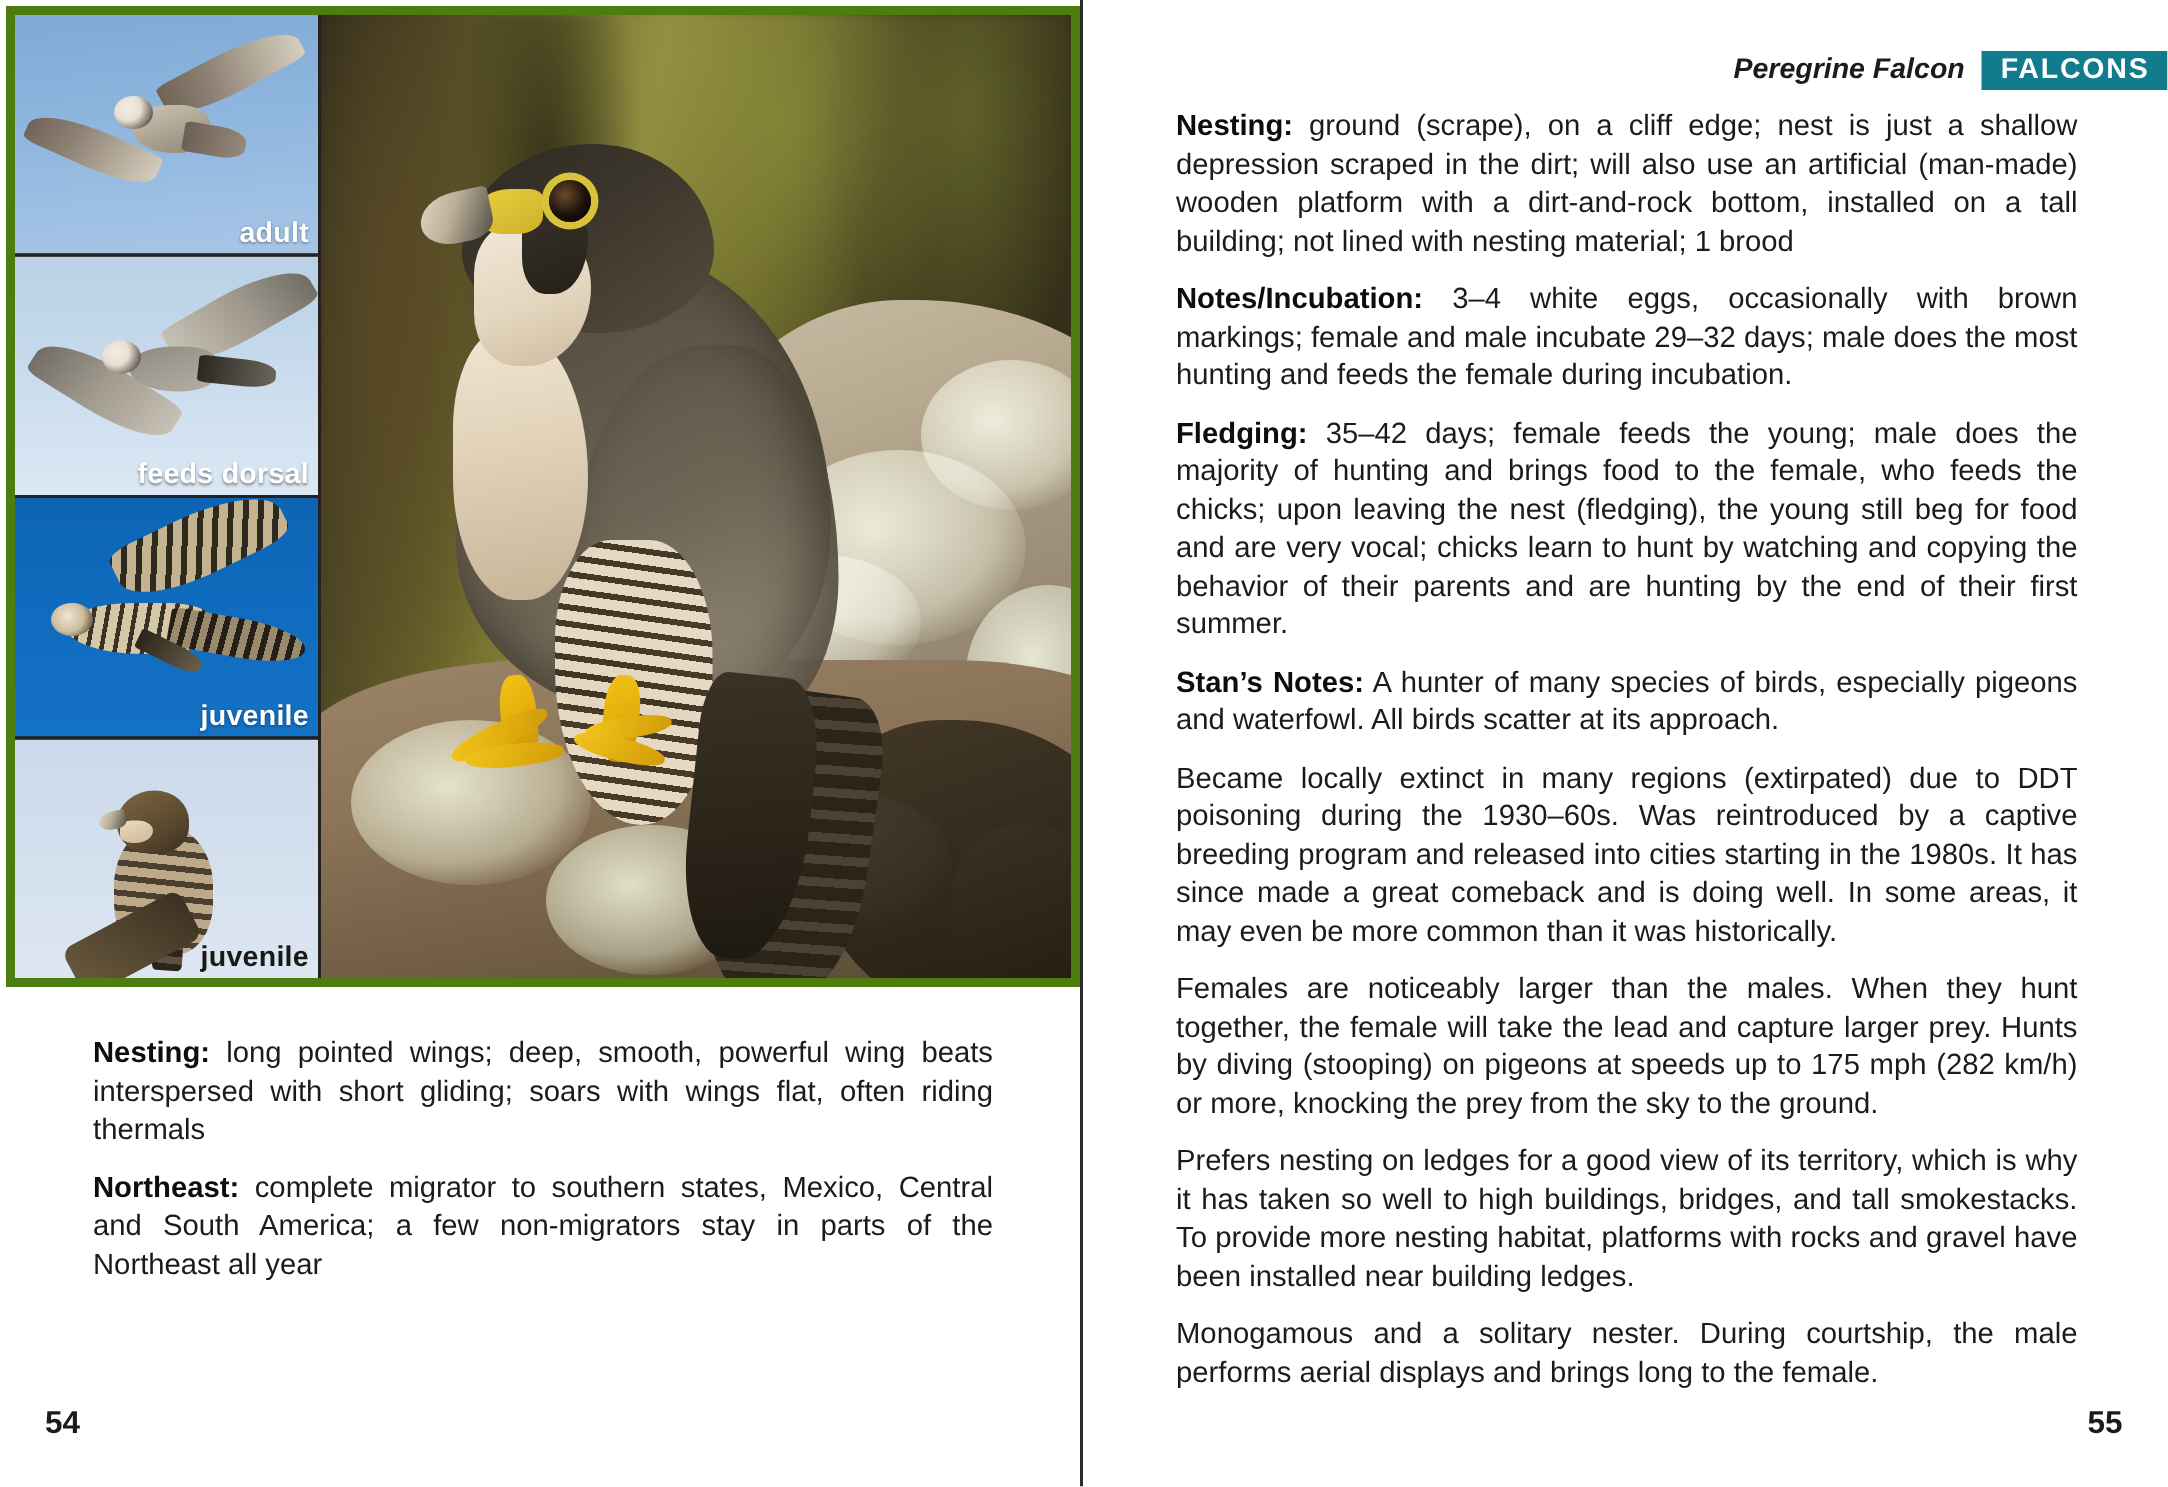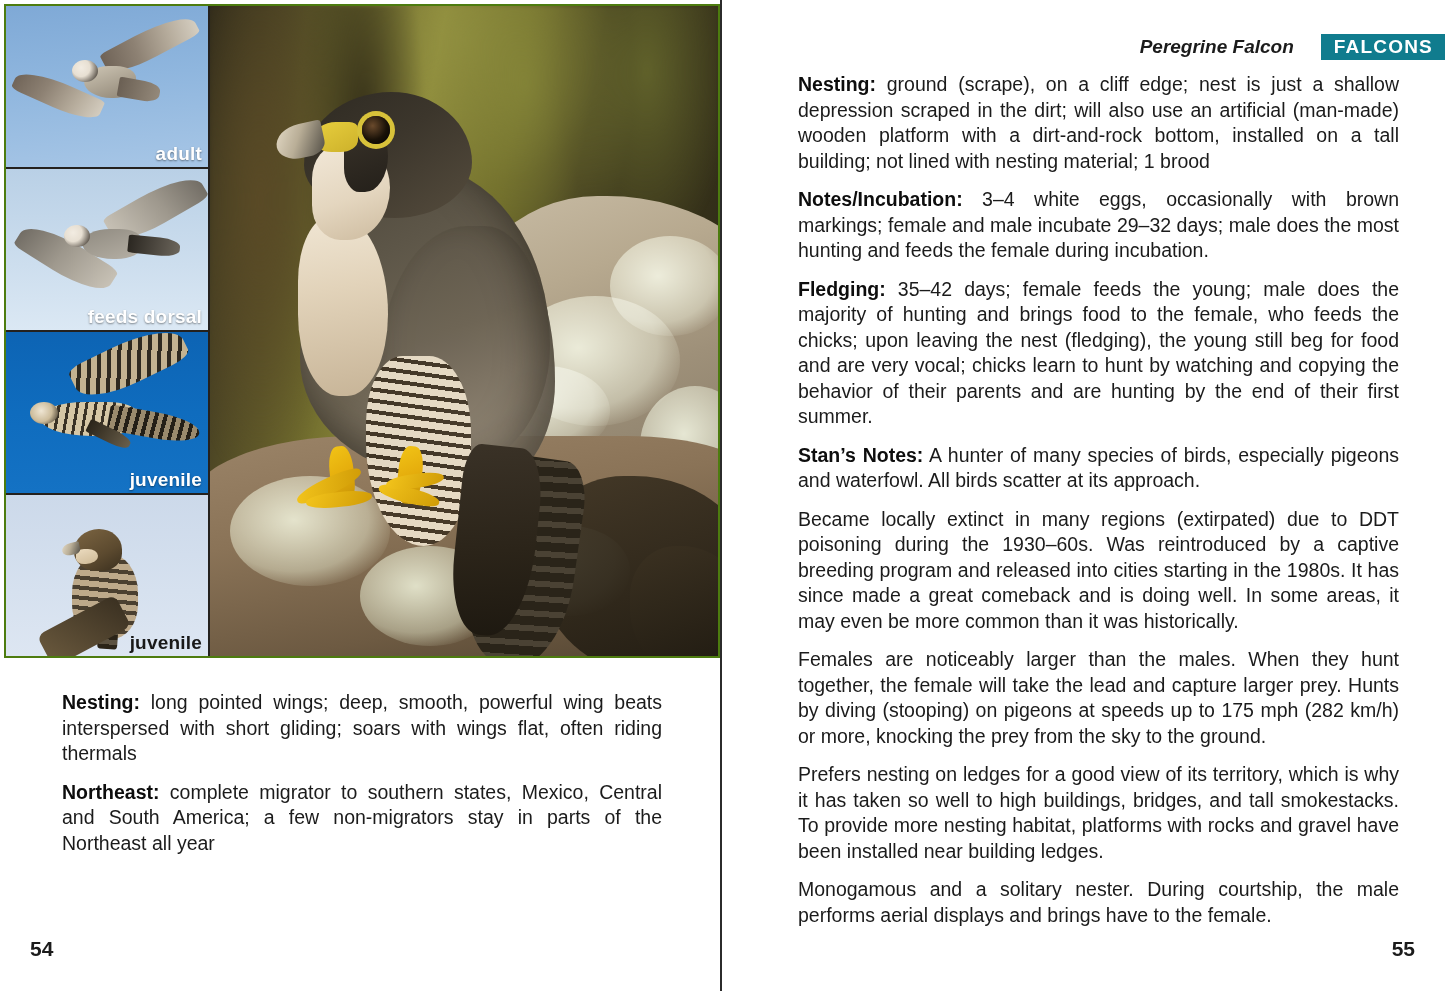--- a/index.html
+++ b/index.html
@@ -33,21 +33,21 @@
     border-right: 2px solid #2b2b2b;
   }
 
   .plates {
     position: absolute;
     left: 4px;
     top: 4px;
     width: 716px;
     height: 654px;
     display: flex;
-    border: 2px solid #4d7c0f;
+    border: 6px solid #4d7c0f;
     box-sizing: border-box;
     background: #111;
     overflow: hidden;
   }
 
   .thumb-col {
     width: 202px;
     height: 100%;
     display: flex;
     flex-direction: column;
@@ -280,41 +280,40 @@
     top: 34px;
     display: flex;
     align-items: stretch;
     height: 26px;
   }
   .runhead-species {
     font-size: 19px;
     font-style: italic;
     font-weight: bold;
     color: #1b1b1b;
-    padding-right: 27px;
+    padding-right: 11px;
     line-height: 26px;
     white-space: nowrap;
   }
   .runhead-group {
     background: #107c8e;
     color: #ffffff;
     font-size: 19px;
     font-weight: bold;
     letter-spacing: 1.2px;
     padding: 0 12px 0 13px;
     line-height: 26px;
     white-space: nowrap;
   }
 
   .text-right {
     position: absolute;
     left: 62px;
     top: 72px;
     width: 601px;
-    margin-left: 14px;
   }
 </style>
 </head>
 <body>
 
 <div class="spread">
 
   <div class="page-left">
 
     <div class="plates">
@@ -460,20 +459,20 @@
       <p class="para">
         <span>Became locally extinct in many regions (extirpated) due to DDT poisoning during the 1930–60s. Was reintroduced by a captive breeding program and released into cities starting in the 1980s. It has since made a great comeback and is doing well. In some areas, it may even be more common than it was historically.</span>
       </p>
       <p class="para">
         <span>Females are noticeably larger than the males. When they hunt together, the female will take the lead and capture larger prey. Hunts by diving (stooping) on pigeons at speeds up to 175 mph (282 km/h) or more, knocking the prey from the sky to the ground.</span>
       </p>
       <p class="para">
         <span>Prefers nesting on ledges for a good view of its territory, which is why it has taken so well to high buildings, bridges, and tall smokestacks. To provide more nesting habitat, platforms with rocks and gravel have been installed near building ledges.</span>
       </p>
       <p class="para">
-        <span>Monogamous and a solitary nester. During courtship, the male performs aerial displays and brings have to the female.</span>
+        <span>Monogamous and a solitary nester. During courtship, the male performs aerial displays and brings long to the female.</span>
       </p>
     </div>
 
     <div class="folio folio-right">55</div>
   </div>
 
 </div>
 
 </body></html>

